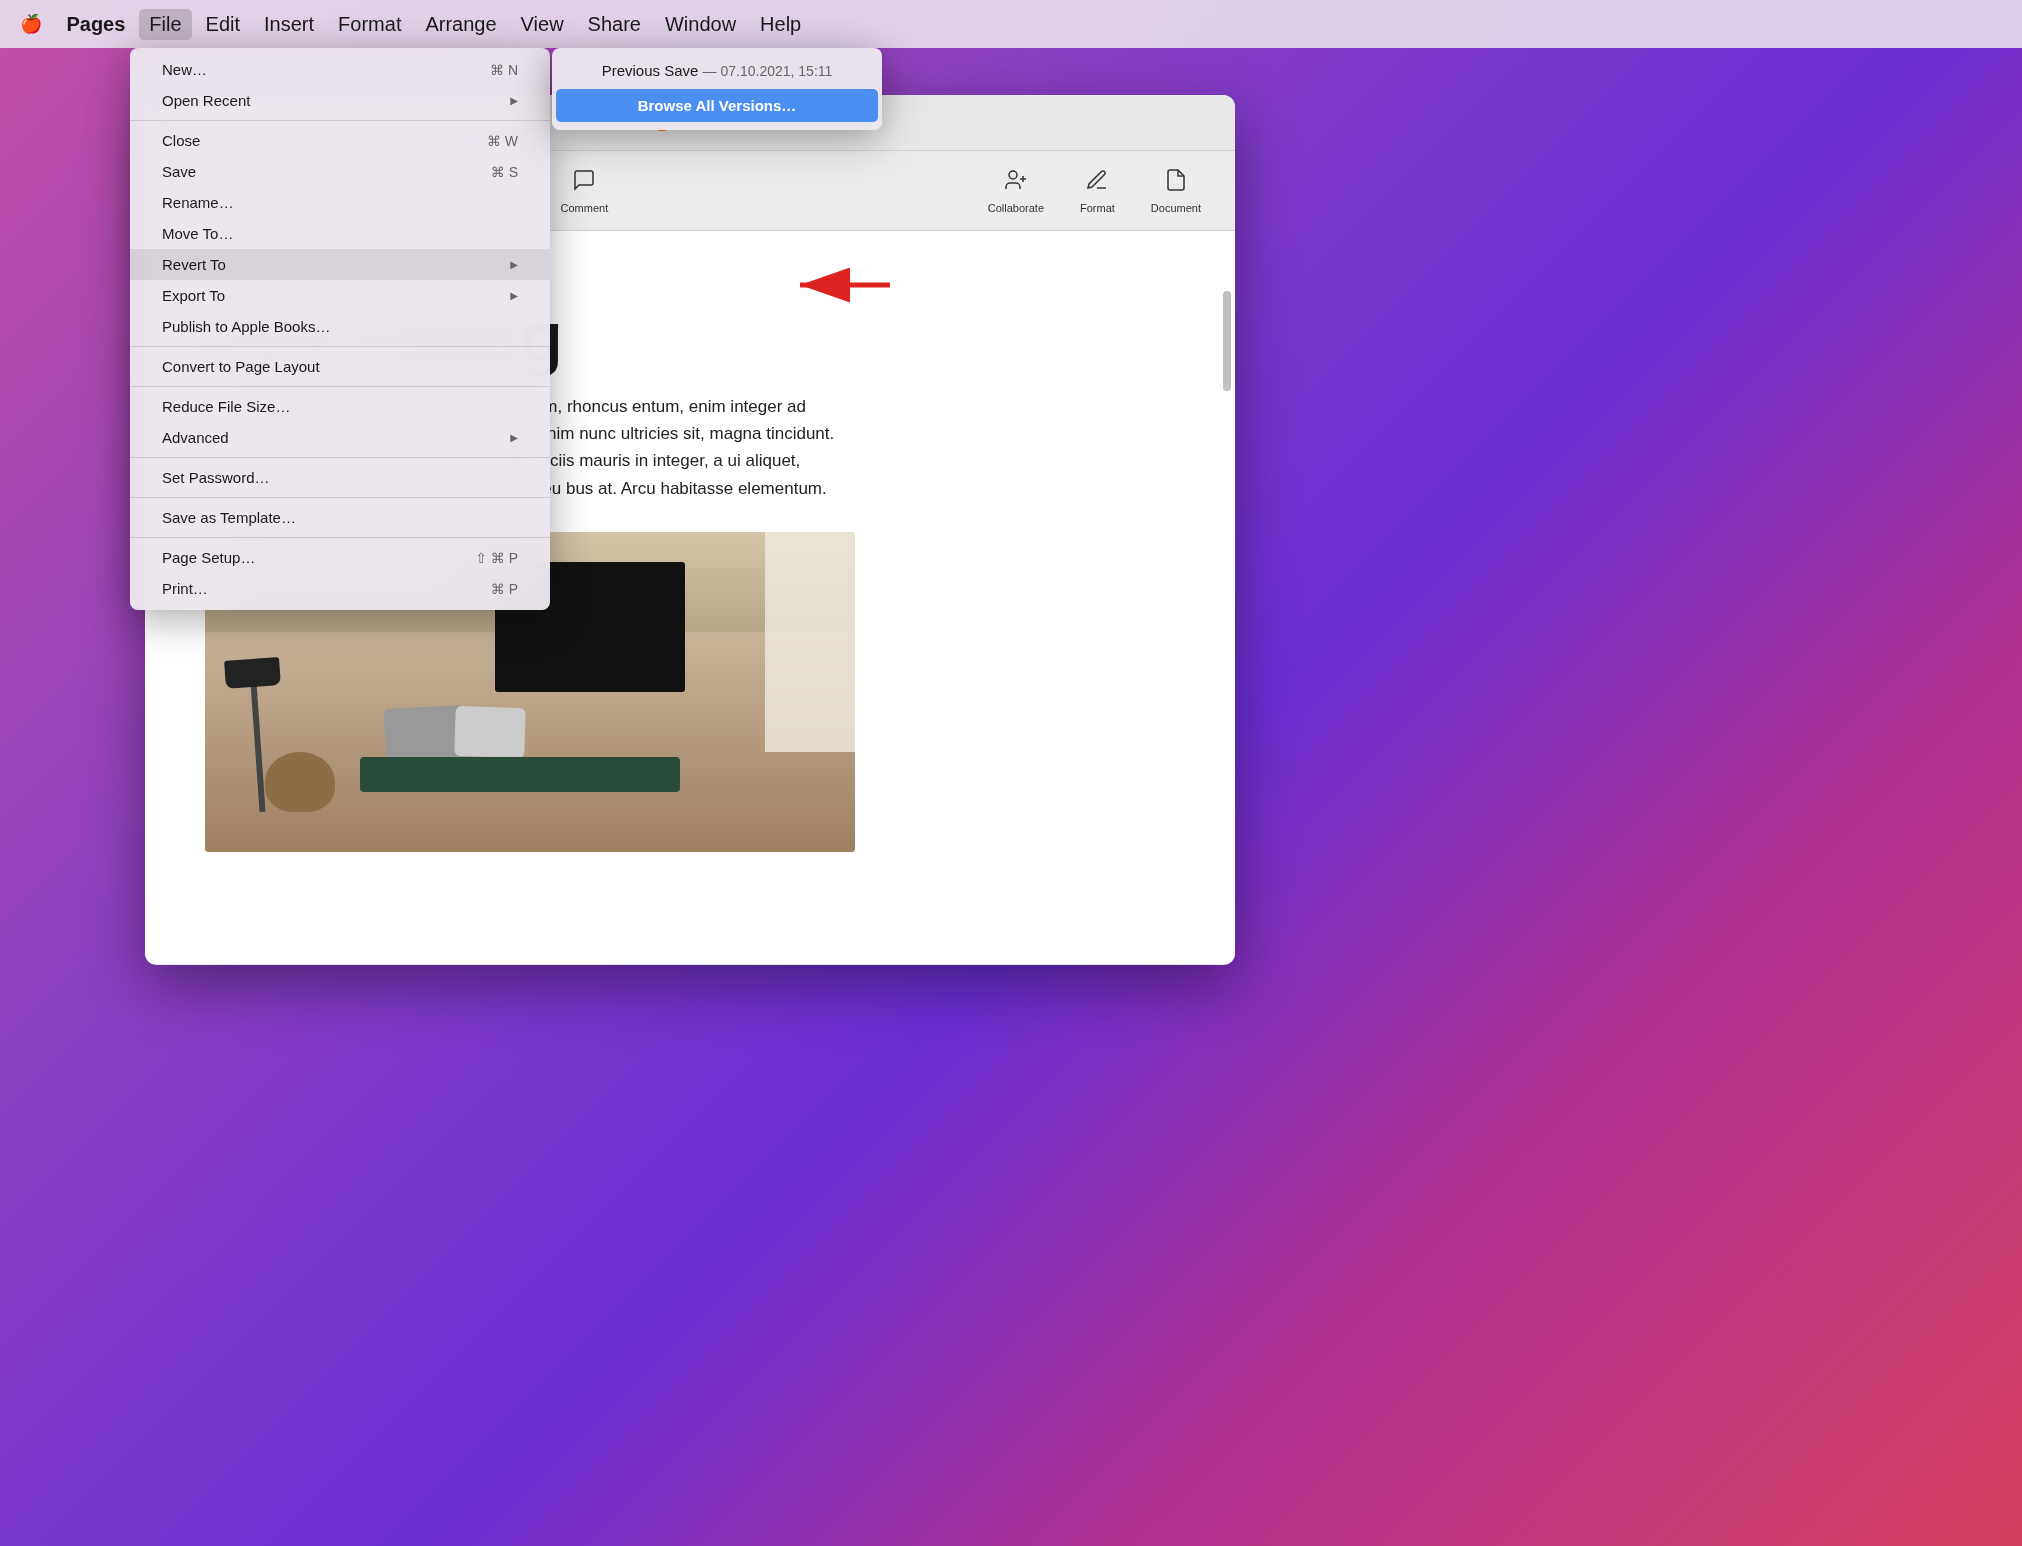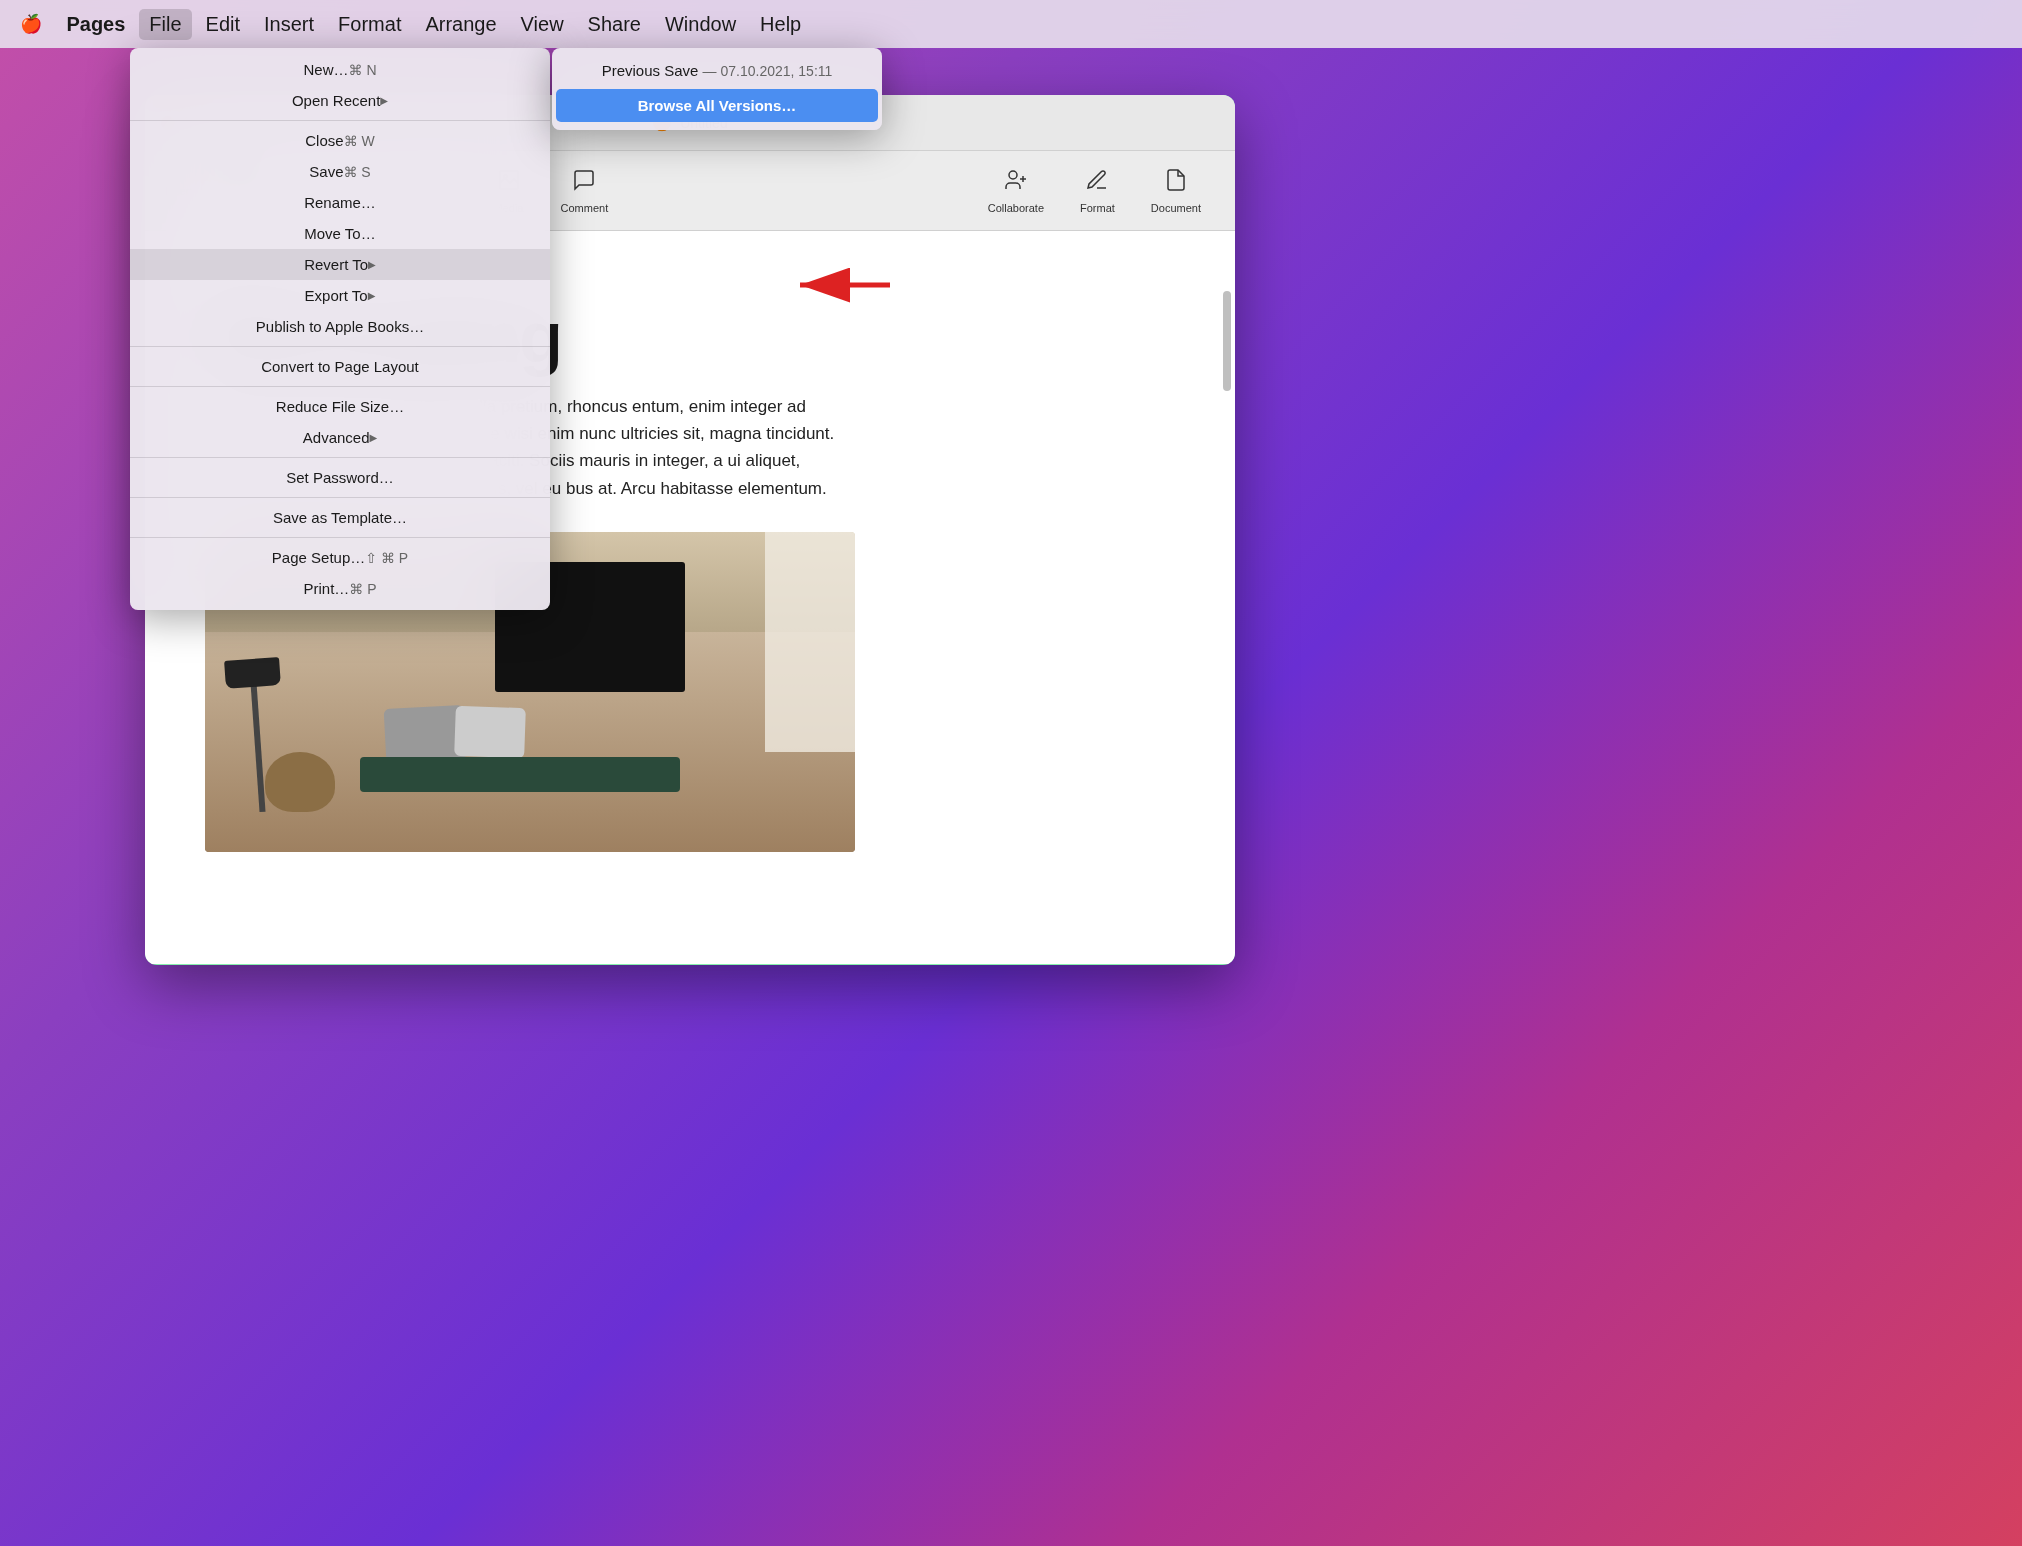--- a/index.html
+++ b/index.html
@@ -46,21 +46,21 @@
       font-weight: 600;
     }
 
     
     .doc-window {
       position: absolute;
       top: 95px;
       left: 145px;
       width: 1090px;
       height: 870px;
-      background: #86efac;
+      background: #e5e5e5;
       border-radius: 12px;
       box-shadow: 0 20px 60px rgba(0,0,0,0.4);
       overflow: hidden;
     }
 
     
     .window-titlebar {
       height: 56px;
       background: #e8e8e8;
       display: flex;
@@ -187,21 +187,21 @@
       background: rgba(235, 230, 238, 0.97);
       backdrop-filter: blur(30px);
       border-radius: 8px;
       box-shadow: 0 8px 40px rgba(0,0,0,0.35);
       padding: 6px 0;
       z-index: 2000;
     }
     .menu-item {
       display: flex;
       align-items: center;
-      justify-content: center;
+      justify-content: space-between;
       padding: 7px 32px;
       font-size: 15px;
       color: #1a1a1a;
       cursor: pointer;
       position: relative;
     }
     .menu-item.has-submenu::after {
       content: '▶';
       font-size: 10px;
       color: #666;

